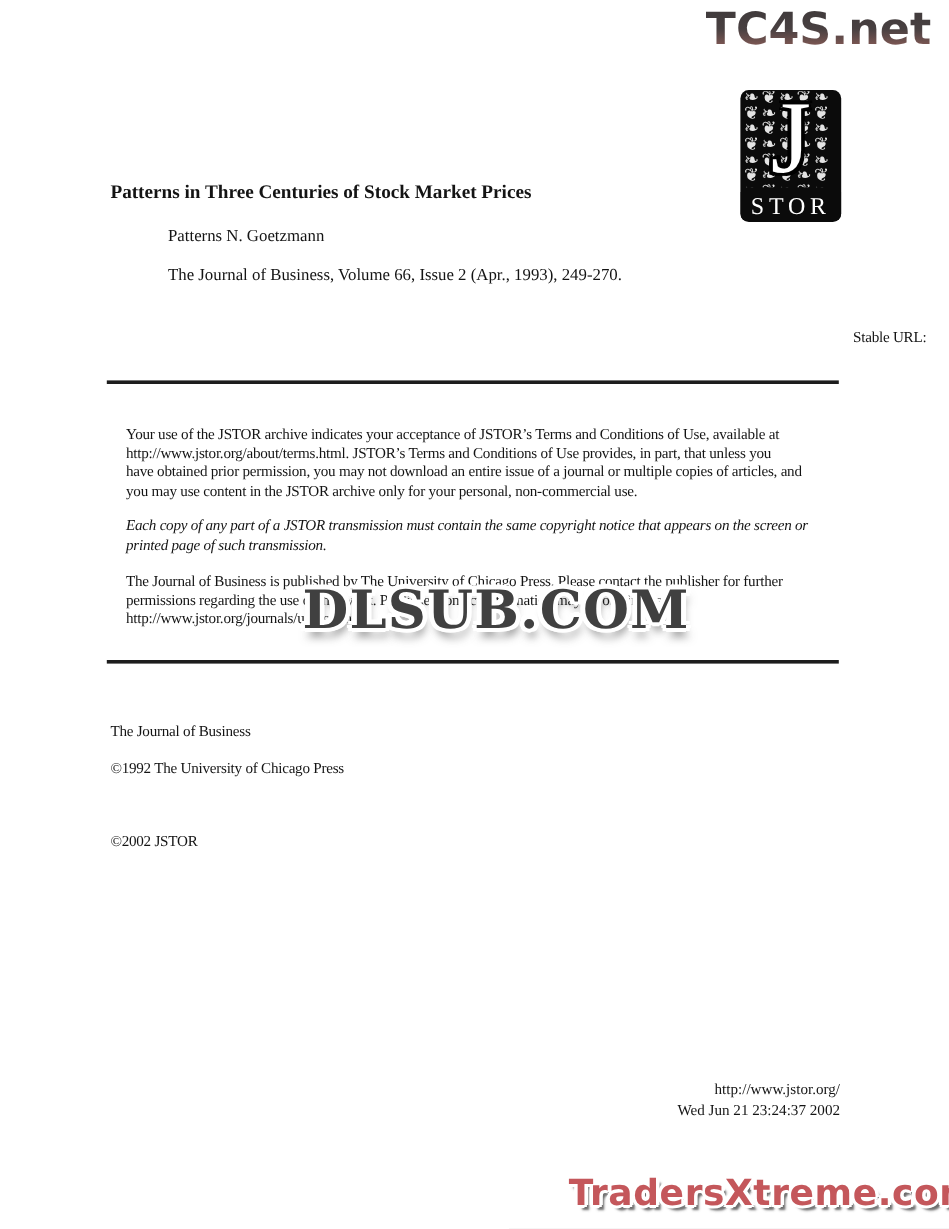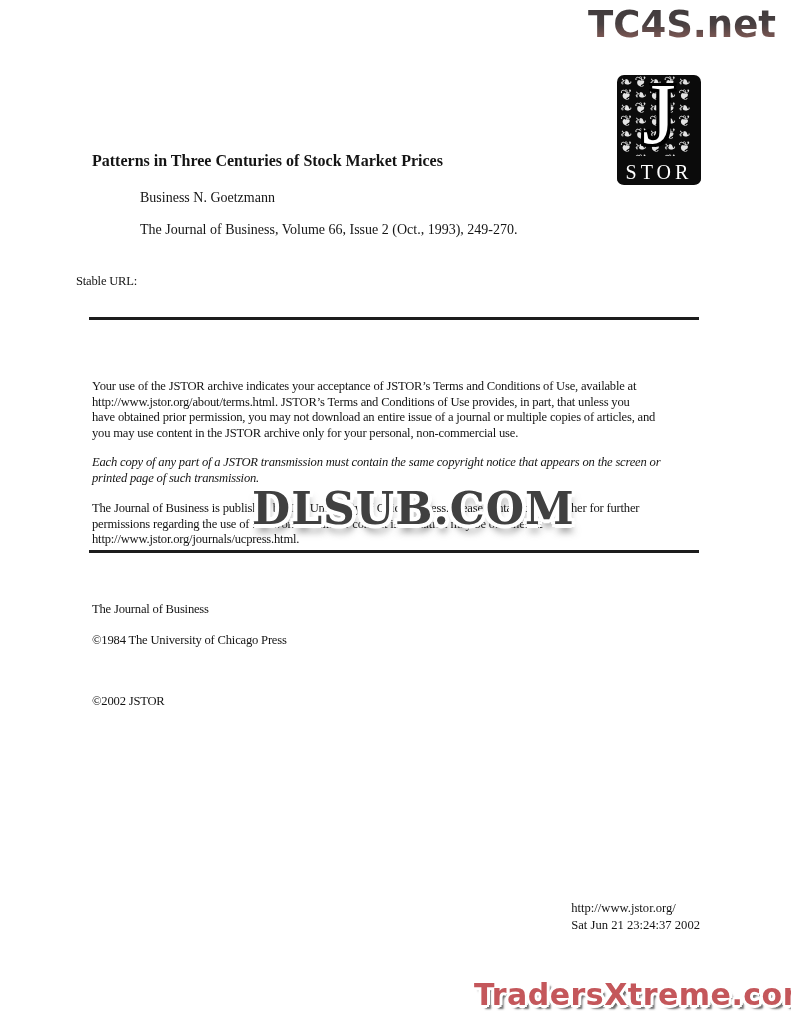--- a/index.html
+++ b/index.html
@@ -46,47 +46,47 @@
     font-size:20px; line-height:24px; letter-spacing:4px; background:#0b0b0b;
   }
 
   
   .title   { position:absolute; left:92px; top:152px; font-size:16px; font-weight:bold; }
   .author  { position:absolute; left:140px; top:190px; font-size:14px; }
   .citation{ position:absolute; left:140px; top:222px; font-size:14px; }
   .it { }
 
   .body-text { font-size:12.6px; letter-spacing:-0.2px; line-height:15.6px; white-space:pre-line; }
-  .stable { position:absolute; left:76px; top:258px; width:680px; }
+  .stable { position:absolute; left:92px; top:258px; width:680px;text-align:right; }
 
   .rule { position:absolute; left:89px; width:610px; height:3px; background:#1d1d1d; }
   .rule-1 { top:317px; }
   .rule-2 { top:550px; }
 
-  .para { position:absolute; left:92px; width:680px;margin-top:24px; }
+  .para { position:absolute; left:105px; width:680px; }
   .para-terms { top:355px; }
   .para-copy  { top:431px;font-style:italic; }
   .para-pub   { top:477px; }
 
   
   .wm-mid {
     position:absolute; left:252px; top:484px; white-space:nowrap;
     font-family:"DejaVu Serif", serif; font-weight:bold;
     font-size:44px; line-height:50px; letter-spacing:1px; color:#404040;
     text-shadow:
       -3px -3px 0 #fff, 3px -3px 0 #fff, -3px 3px 0 #fff, 3px 3px 0 #fff,
       -4px 0 0 #fff, 4px 0 0 #fff, 0 -4px 0 #fff, 0 4px 0 #fff,
       2px 8px 7px rgba(70,70,70,0.55);
   }
 
   .imprint { position:absolute; left:92px; top:586px; }
   .trademark { top:649px; }
   .c2002 { position:absolute; left:92px; top:694px;text-align:center; }
 
-  .footer { position:absolute; right:91px; top:900px; text-align:left;
+  .footer { position:absolute; right:91px; top:900px; text-align:right;
             font-size:12.6px; line-height:16.5px; }
 
   
   .wm-bottom {
     position:absolute; left:474px; top:978px; white-space:nowrap;
     font-family:"DejaVu Sans", sans-serif; font-weight:bold;
     font-size:30px; line-height:34px; letter-spacing:.5px; color:#c4575b;
     text-shadow:
       -2px -2px 0 #fff, 2px -2px 0 #fff, -2px 2px 0 #fff, 2px 2px 0 #fff,
       -3px 0 0 #fff, 3px 0 0 #fff, 0 -3px 0 #fff, 0 3px 0 #fff,
@@ -101,23 +101,23 @@
   <div class="wm-top">TC4S.net</div>
 
   <div class="logo">
     <div class="logo-flourish">❧❦❧❦❧❦❧❦❧❦❧❦❧❦❧❦❧❦❧❦❧❦❧❦❧❦❧❦❧❦❧❦❧❦❧❦❧❦❧❦❧❦❧❦❧❦❧❦</div>
     <div class="logo-j">J</div>
     <div class="logo-stor">STOR</div>
   </div>
 
   <div class="title">Patterns in Three Centuries of Stock Market Prices</div>
 
-  <div class="author">Business N. Goetzmann</div>
+  <div class="author">Patterns N. Goetzmann</div>
 
-  <div class="citation"><span class="it">The Journal of Business</span><span>, Volume 66, Issue 2 (Oct., 1993), 249-270.</span></div>
+  <div class="citation"><span class="it">The Journal of Business</span><span>, Volume 66, Issue 2 (Apr., 1993), 249-270.</span></div>
 
   <div class="stable body-text">
     <div>Stable URL:</div>
   </div>
 
   <div class="rule rule-1"></div>
 
   <div class="para para-terms body-text">Your use of the JSTOR archive indicates your acceptance of JSTOR’s Terms and Conditions of Use, available at
 http://www.jstor.org/about/terms.html.  JSTOR’s Terms and Conditions of Use provides, in part, that unless you
 have obtained prior permission, you may not download an entire issue of a journal or multiple copies of articles, and
@@ -129,26 +129,26 @@
   <div class="para para-pub body-text"><span class="it">The Journal of Business</span><span>  is published by The University of Chicago Press.  Please contact the publisher for further
 permissions regarding the use of this work. Publisher contact information may be obtained at
 http://www.jstor.org/journals/ucpress.html.</span></div>
 
   <div class="wm-mid">DLSUB.COM</div>
 
   <div class="rule rule-2"></div>
 
   <div class="imprint body-text">
     <div class="it">The Journal of Business</div>
-    <div>©1984 The University of Chicago Press</div>
+    <div>©1992 The University of Chicago Press</div>
   </div>
 
 
   <div class="c2002 body-text">©2002 JSTOR</div>
 
   <div class="footer">
     <div>http://www.jstor.org/</div>
-    <div>Sat Jun 21 23:24:37 2002</div>
+    <div>Wed Jun 21 23:24:37 2002</div>
   </div>
 
   <div class="wm-bottom">TradersXtreme.com</div>
 
 </div>
 
 </body></html>

